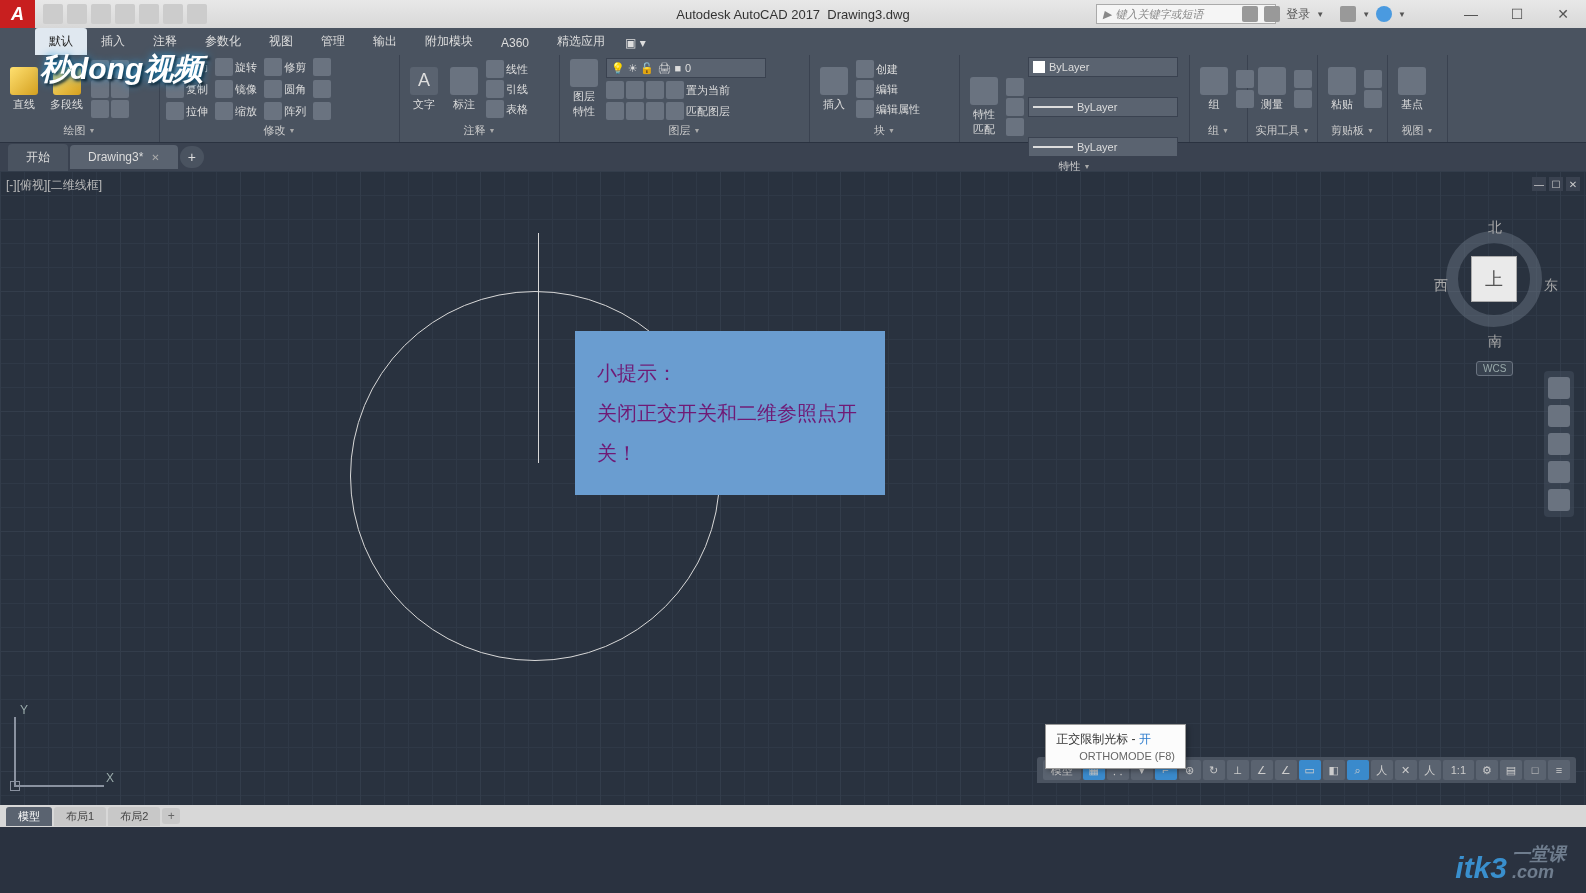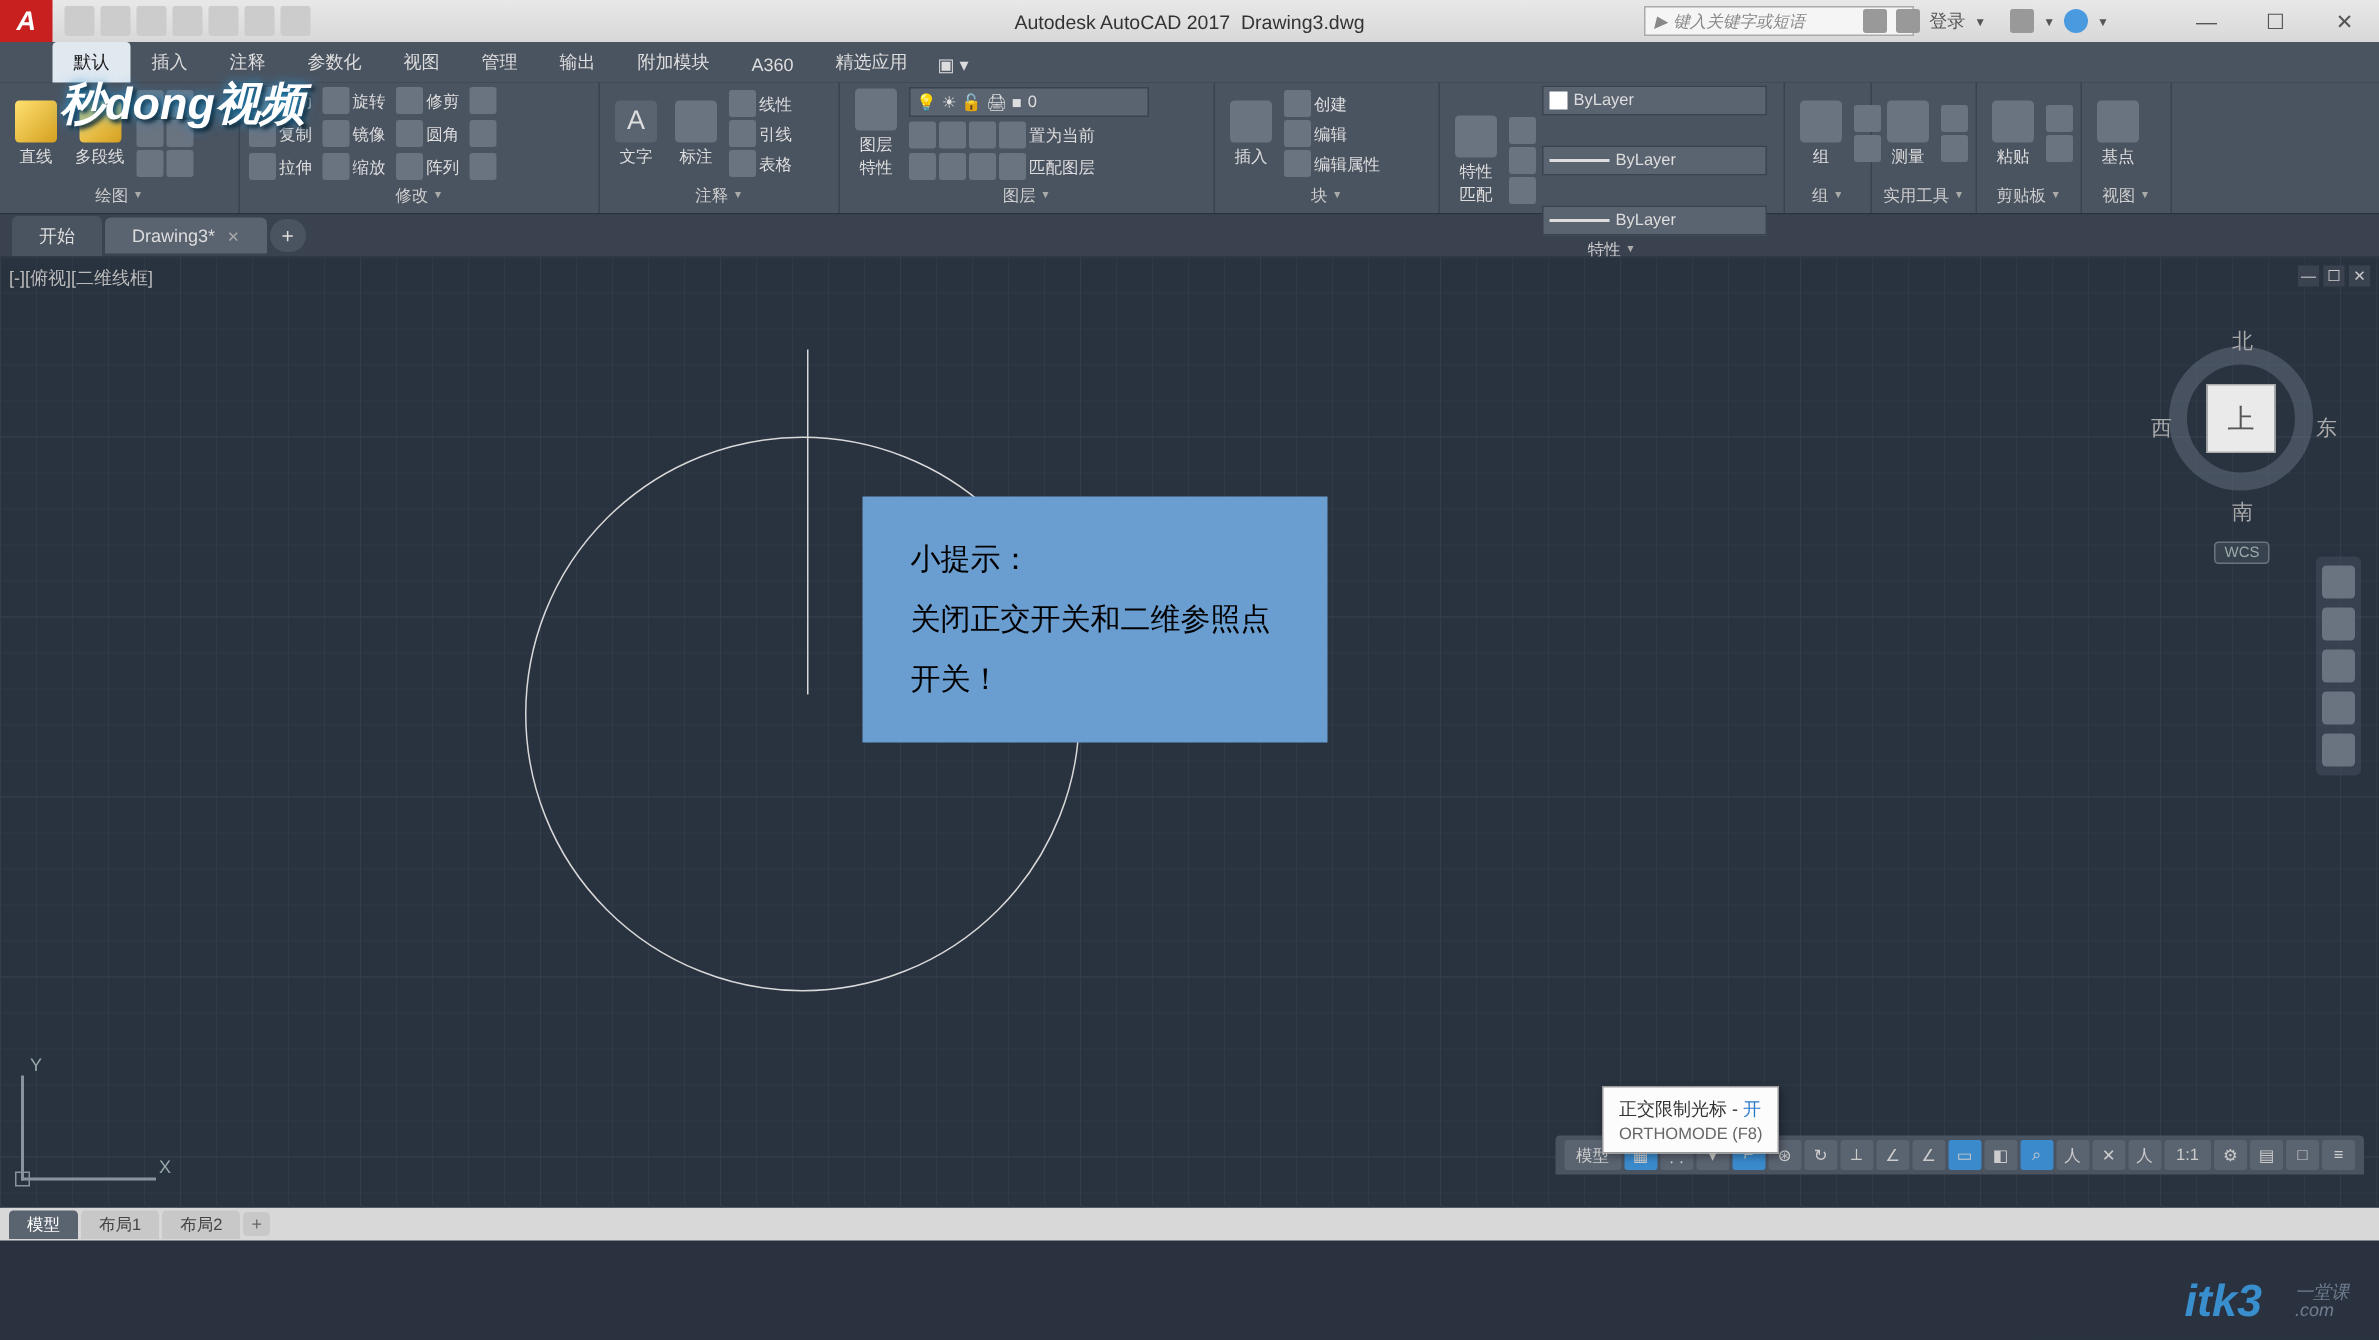--- a/index.html
+++ b/index.html
@@ -43,21 +43,21 @@
 .vctrl span { width:14px; height:14px; background:#3a4250; color:#ccc; font-size:10px; display:flex; align-items:center; justify-content:center; }
 .grid-bg { position:absolute; inset:0; background-image:
   linear-gradient(#333d4b 1px,transparent 1px),
   linear-gradient(90deg,#333d4b 1px,transparent 1px),
   linear-gradient(#2f3947 1px,transparent 1px),
   linear-gradient(90deg,#2f3947 1px,transparent 1px);
   background-size:120px 120px,120px 120px,24px 24px,24px 24px;
 }
 .draw-circle { position:absolute; border:1px solid #d8d8d8; border-radius:50%; }
 .draw-line { position:absolute; background:#d8d8d8; width:1px; }
-.tip-box { position:absolute; background:#6a9dd0; color:#000000; padding:22px 32px; font-size:20px; line-height:2; }
+.tip-box { position:absolute; background:#6a9dd0; color:#701a75; padding:22px 22px; font-size:20px; line-height:2; }
 .viewcube-wrap { position:absolute; top:30px; right:30px; width:120px; height:170px; }
 .viewcube { position:absolute; top:55px; left:35px; width:46px; height:46px; background:#eaeaea; border:1px solid #aaa; display:flex; align-items:center; justify-content:center; font-size:18px; color:#555; }
 .compass { position:absolute; top:30px; left:10px; width:96px; height:96px; border:12px solid rgba(130,140,155,.35); border-radius:50%; }
 .dir { position:absolute; font-size:14px; color:#aaa; }
 .dir.n { top:18px; left:52px; } .dir.s { top:132px; left:52px; }
 .dir.w { top:76px; left:-2px; } .dir.e { top:76px; right:-2px; }
 .wcs { position:absolute; top:160px; left:40px; font-size:10px; color:#9aa; border:1px solid #6a7380; padding:1px 6px; border-radius:3px; background:rgba(80,90,105,.4); }
 .navbar { position:absolute; top:200px; right:12px; width:30px; background:rgba(70,80,95,.5); border-radius:4px; padding:6px 0; display:flex; flex-direction:column; gap:6px; align-items:center; }
 .nav-btn { width:22px; height:22px; background:#6a7380; border-radius:3px; }
 .ucs { position:absolute; bottom:18px; left:14px; }
@@ -66,26 +66,26 @@
 .ucs-lbl { position:absolute; font-size:12px; color:#9aa; }
 .layout-tabs { height:22px; background:#d8d8d8; display:flex; align-items:center; padding-left:6px; gap:2px; }
 .ltab { padding:2px 12px; font-size:11px; background:#c8c8c8; color:#444; border-radius:3px 3px 0 0; }
 .ltab.active { background:#5a6370; color:#fff; }
 .ltab-plus { width:18px; height:16px; background:#c8c8c8; border-radius:3px; display:flex; align-items:center; justify-content:center; font-size:12px; color:#666; }
 .statusbar { position:absolute; bottom:22px; right:10px; height:26px; display:flex; align-items:center; gap:2px; background:#4a5360; padding:0 6px; border-radius:3px 3px 0 0; }
 .stat-btn { width:22px; height:20px; background:#5a6370; border-radius:2px; display:flex; align-items:center; justify-content:center; font-size:11px; color:#ccc; }
 .stat-btn.on { background:#3a8acc; }
 .stat-btn.model { width:auto; padding:0 8px; }
 .tooltip { position:absolute; background:#fcfcfc; border:1px solid #999; padding:6px 10px; font-size:12px; color:#333; box-shadow:2px 2px 5px rgba(0,0,0,.3); }
-.tooltip .t2 { font-size:11px; color:#666; margin-top:2px; }
+.tooltip .t2 { font-size:11px; color:#666; margin-top:2px;margin-left:23px; }
 .tooltip .hl { color:#2a7acc; }
 .watermark { position:absolute; font-size:30px; font-weight:bold; font-style:italic; }
 .wm1 { top:49px; left:40px; color:#fff; text-shadow:0 0 8px #2a9ad8,2px 2px 3px #000; }
 .wm2 { bottom:8px; right:20px; color:rgba(60,160,230,.85); }
-.wm2 .sub { font-size:12px; color:rgba(180,200,220,.5); display:inline-block; margin-left:22px; font-weight:normal; }
+.wm2 .sub { font-size:18px; color:rgba(180,200,220,.5); display:inline-block; margin-left:5px; font-weight:bold; }
 </style>
 </head>
 <body>
 
 <div class="titlebar">
   <div class="app-logo">A</div>
   <div class="qat">
     <div class="qat-btn"></div>
     <div class="qat-btn"></div>
     <div class="qat-btn"></div>

